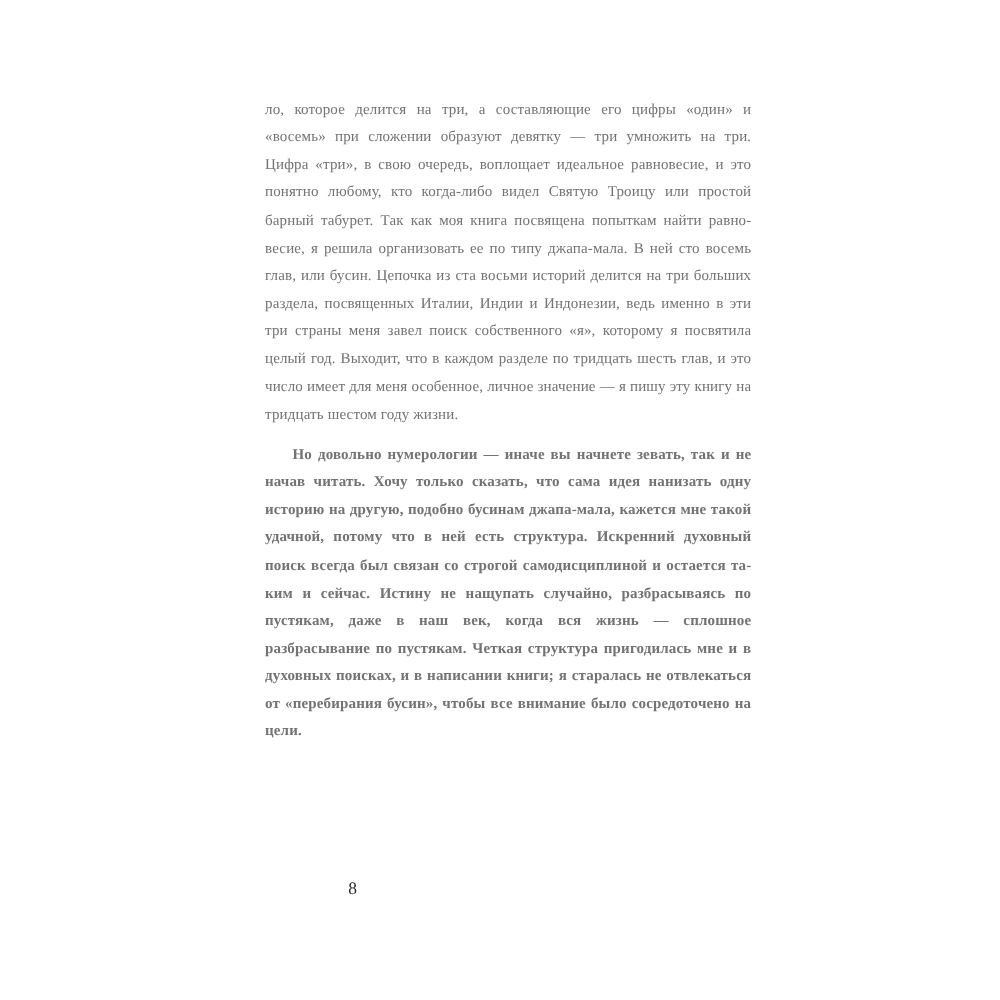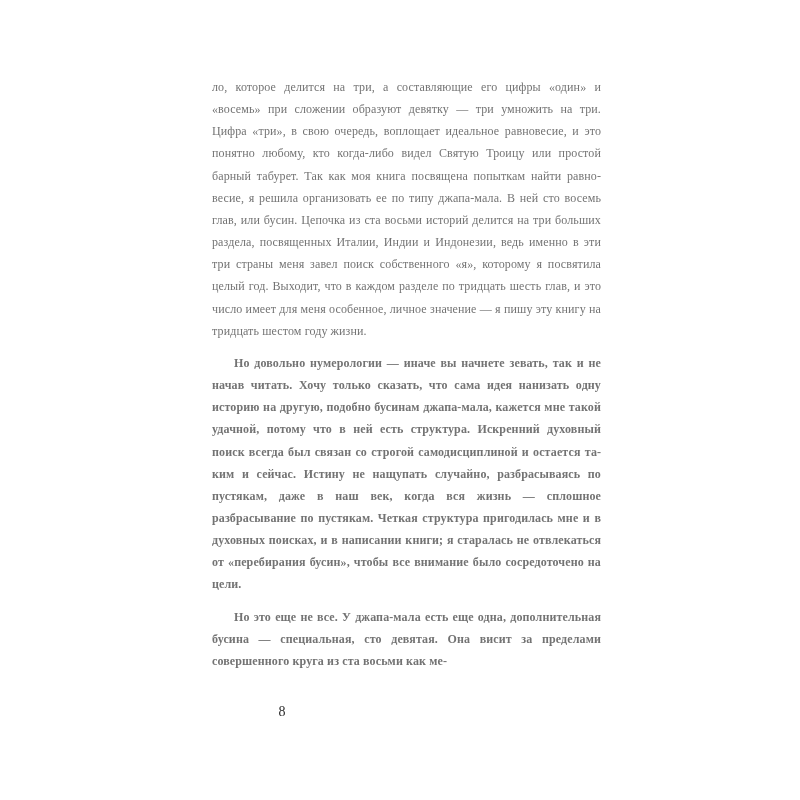--- a/index.html
+++ b/index.html
@@ -49,18 +49,17 @@
   }
 </style>
 </head>
 <body>
 
 <div class="page">
 
   <div class="text-block">
     <p class="para">ло, которое делится на три, а составляющие его цифры «один» и «восемь» при сложении образуют девятку — три умножить на три. Цифра «три», в свою очередь, воплоща­ет идеальное равновесие, и это понятно любому, кто ког­да-либо видел Святую Троицу или простой барный табу­рет. Так как моя книга посвящена попыткам найти равно­весие, я решила организовать ее по типу джапа-мала. В ней сто восемь глав, или бусин. Цепочка из ста восьми историй делится на три больших раздела, посвященных Италии, Индии и Индонезии, ведь именно в эти три стра­ны меня завел поиск собственного «я», которому я посвя­тила целый год. Выходит, что в каждом разделе по трид­цать шесть глав, и это число имеет для меня особенное, личное значение — я пишу эту книгу на тридцать шестом году жизни.</p>
     <p class="para indent">Но довольно нумерологии — иначе вы начнете зевать, так и не начав читать. Хочу только сказать, что сама идея нанизать одну историю на другую, подобно бусинам джапа-мала, кажется мне такой удачной, потому что в ней есть структура. Искренний духовный поиск всегда был связан со строгой самодисциплиной и остается та­ким и сейчас. Истину не нащупать случайно, разбрасы­ваясь по пустякам, даже в наш век, когда вся жизнь — сплошное разбрасывание по пустякам. Четкая структура пригодилась мне и в духовных поисках, и в написании книги; я старалась не отвлекаться от «перебирания бу­син», чтобы все внимание было сосредоточено на цели.</p>
-    <p class="para indent">Но это еще не все. У джапа-мала есть еще одна, допол­нительная бусина — специальная, сто девятая. Она висит за пределами совершенного круга из ста восьми как ме-</p>
   </div>
 
   <div class="page-number">8</div>
 
 </div>
 
 </body></html>

